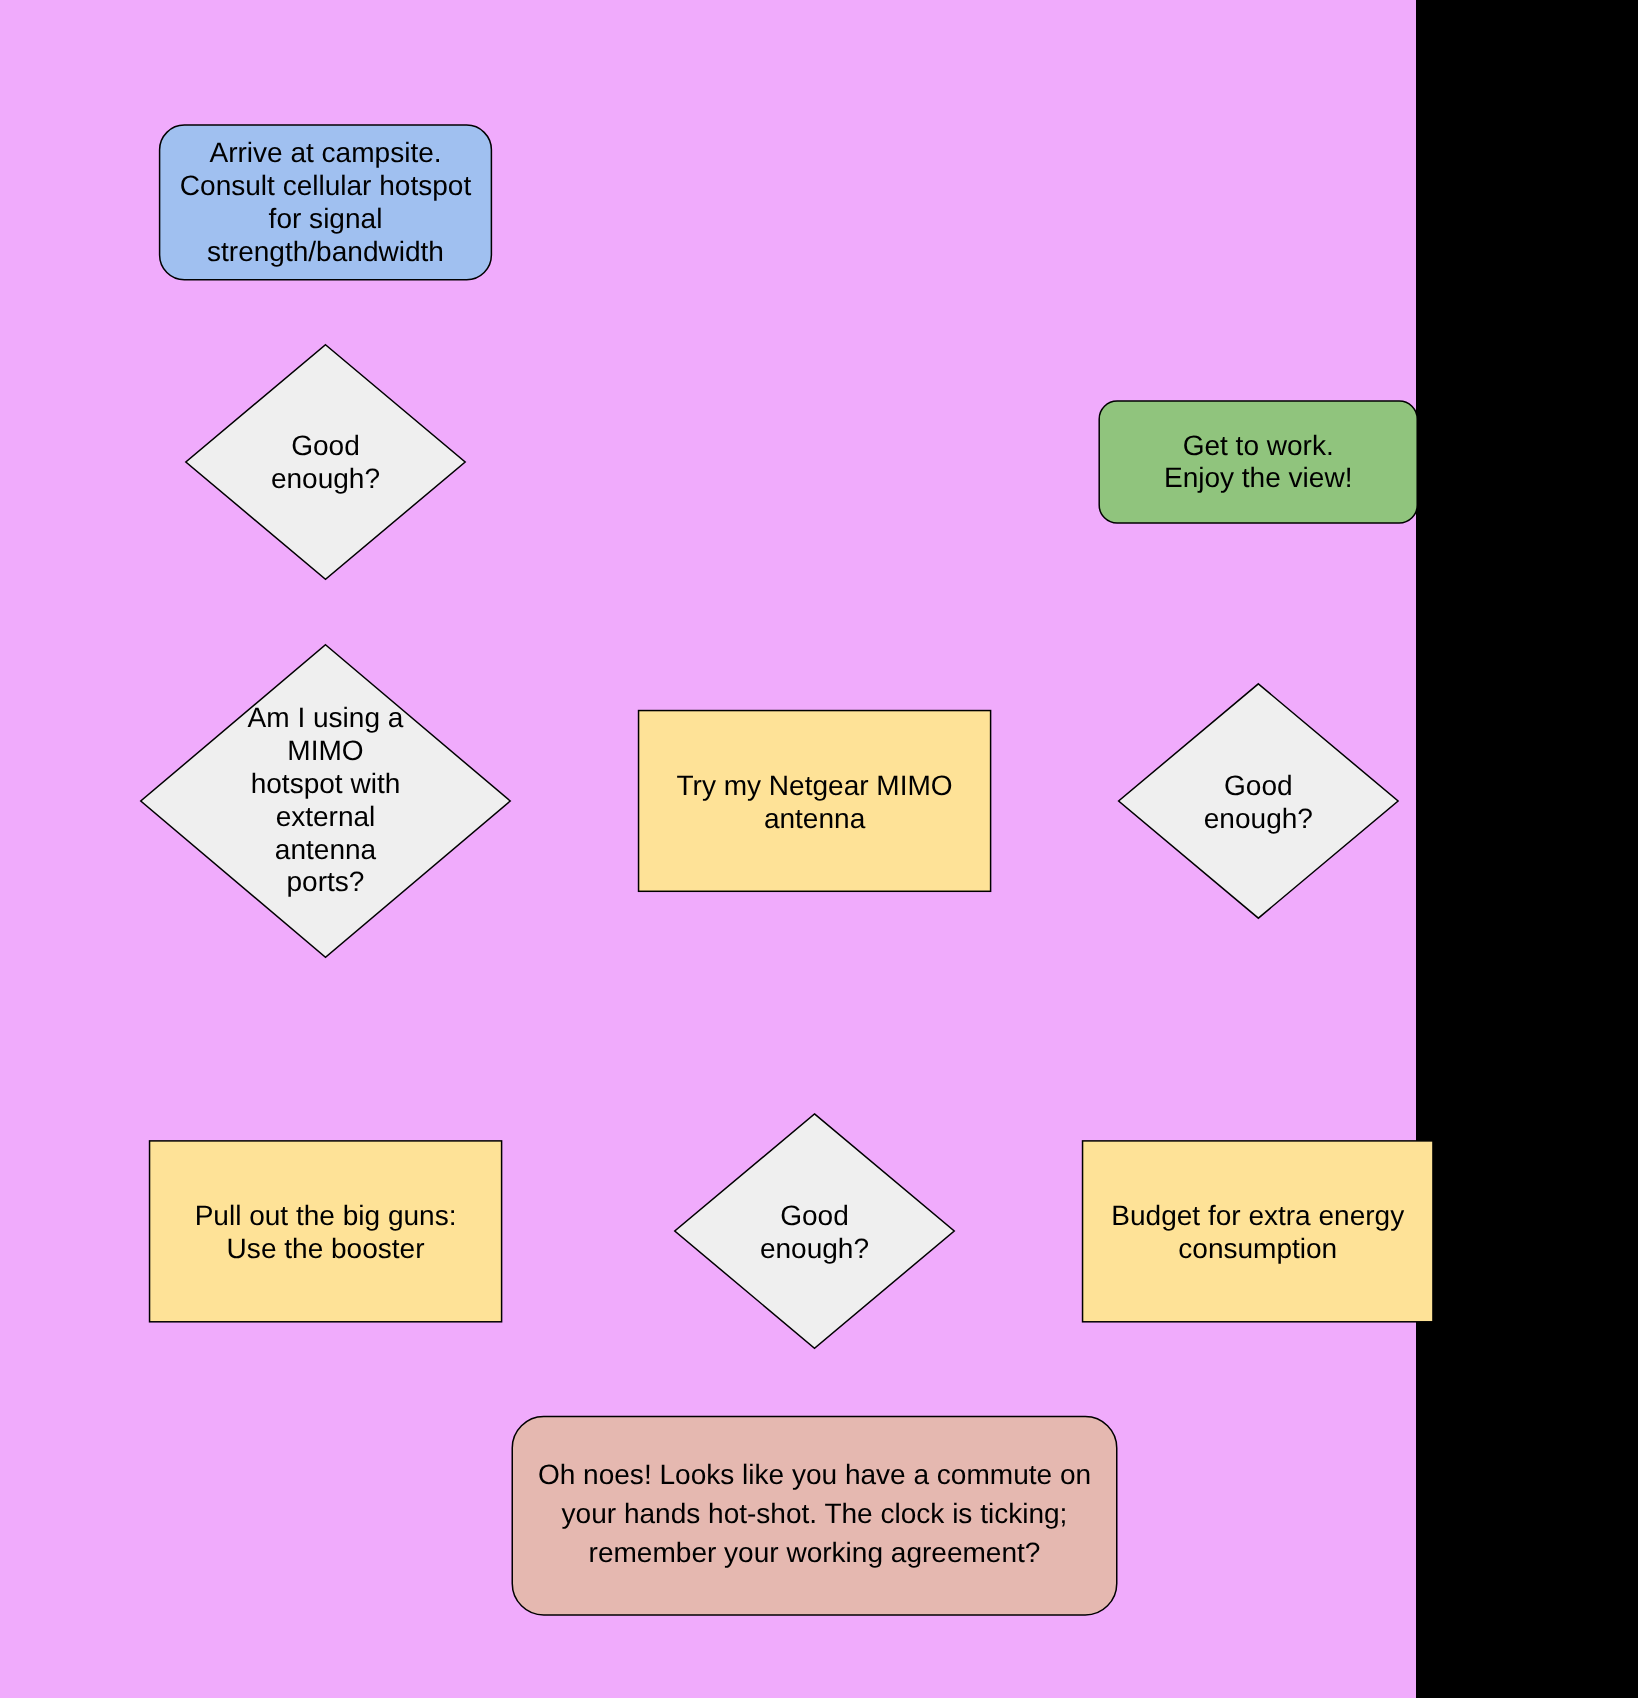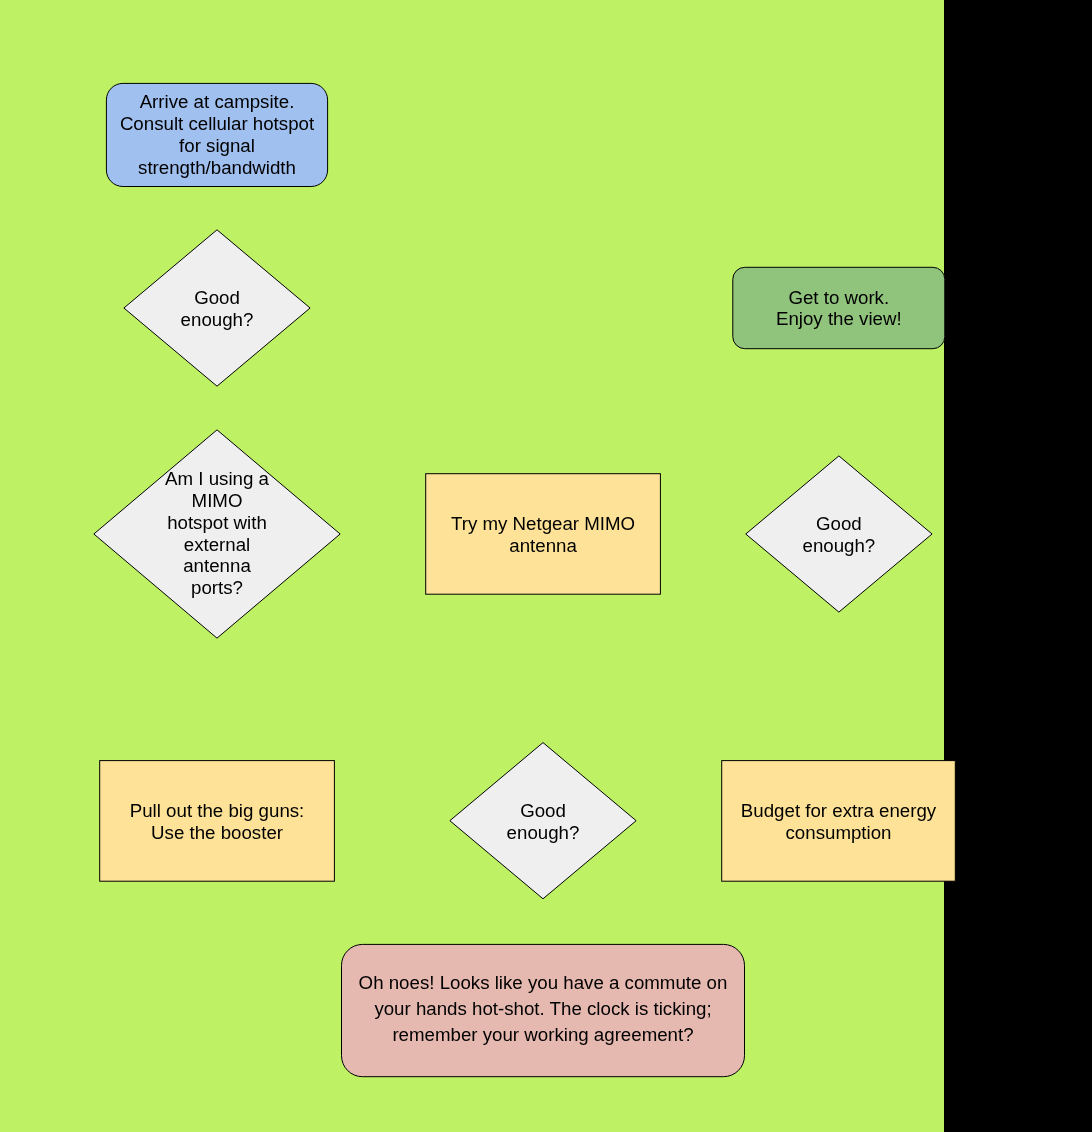--- a/index.html
+++ b/index.html
@@ -2,21 +2,21 @@
 <html><head>
 <meta charset="utf-8">
 <title>Campsite connectivity decision flowchart</title>
 <style>
   html, body { margin:0; padding:0; background:#000000; }
   body {
     width:1092px; height:1132px; overflow:hidden;
     font-family:"Liberation Sans", sans-serif;
     -webkit-font-smoothing:antialiased;
   }
-  #canvas { position:relative; width:944px; height:1132px; background:#bef264; }
+  #canvas { position:relative; width:944px; height:1132px; background:#f0abfc; }
   #diagram { position:absolute; left:0; top:0; display:block; shape-rendering:geometricPrecision; }
   .shape { stroke-width:1; }
   .label {
     font-family:"Liberation Sans", sans-serif;
     text-anchor:middle;
     stroke:none;
   }
 </style>
 </head>
 <body>

